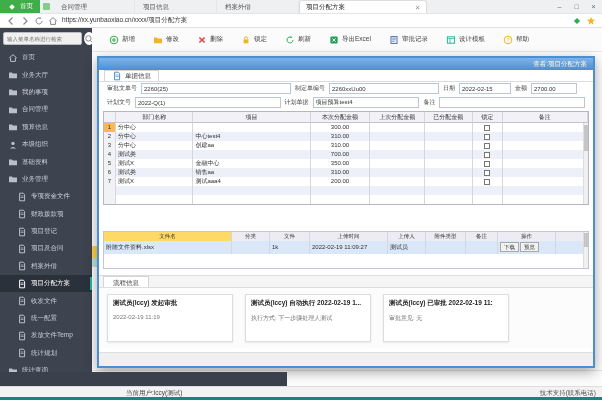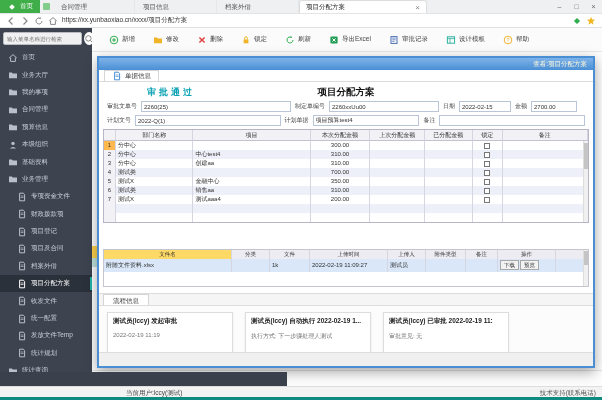--- a/index.html
+++ b/index.html
@@ -429,24 +429,20 @@
       <div class="dlg-tab">
         <span class="i">
             <svg width="10" height="10" viewBox="0 0 10 10">
               <path d="M2.6 1.2 H6.4 L7.6 2.6 V8.8 H2.6 Z" fill="none" stroke="#4a8fd4"></path>
               <path d="M3.6 4 H6.6 M3.6 5.5 H6.6" stroke="#4a8fd4" stroke-width=".7"></path>
             </svg>
           </span>
         <span>单据信息</span>
       </div>
     </div>
-    <div class="dlg-head">
-      <span class="stamp">审批通过</span>
-      <span class="dlg-title">项目分配方案</span>
-    </div>
 
     <div class="form">
       <div class="form-row">
         <label>审批文单号</label>
         <input style="width: 150px;" value="2260(25)">
         <label>制定单编号</label>
         <input style="width: 110px;" value="2260xxUu00">
         <label>日期</label>
         <input style="width: 52px;" value="2022-02-15">
         <label>金额</label>

